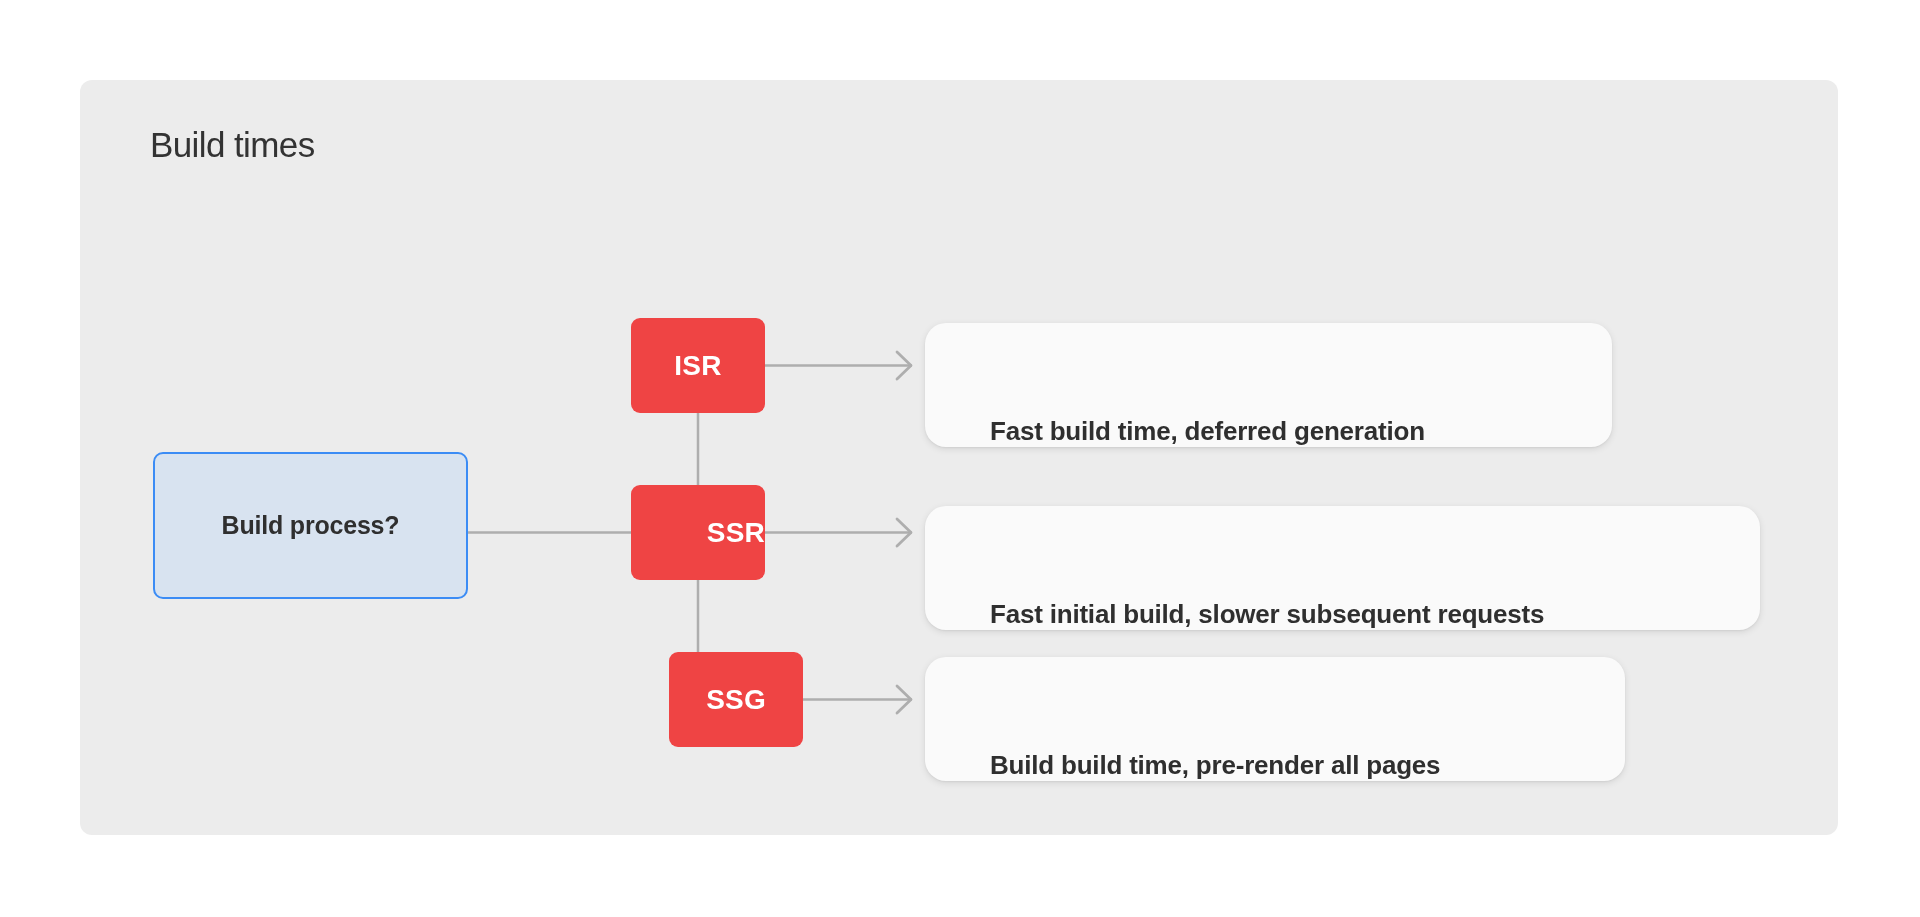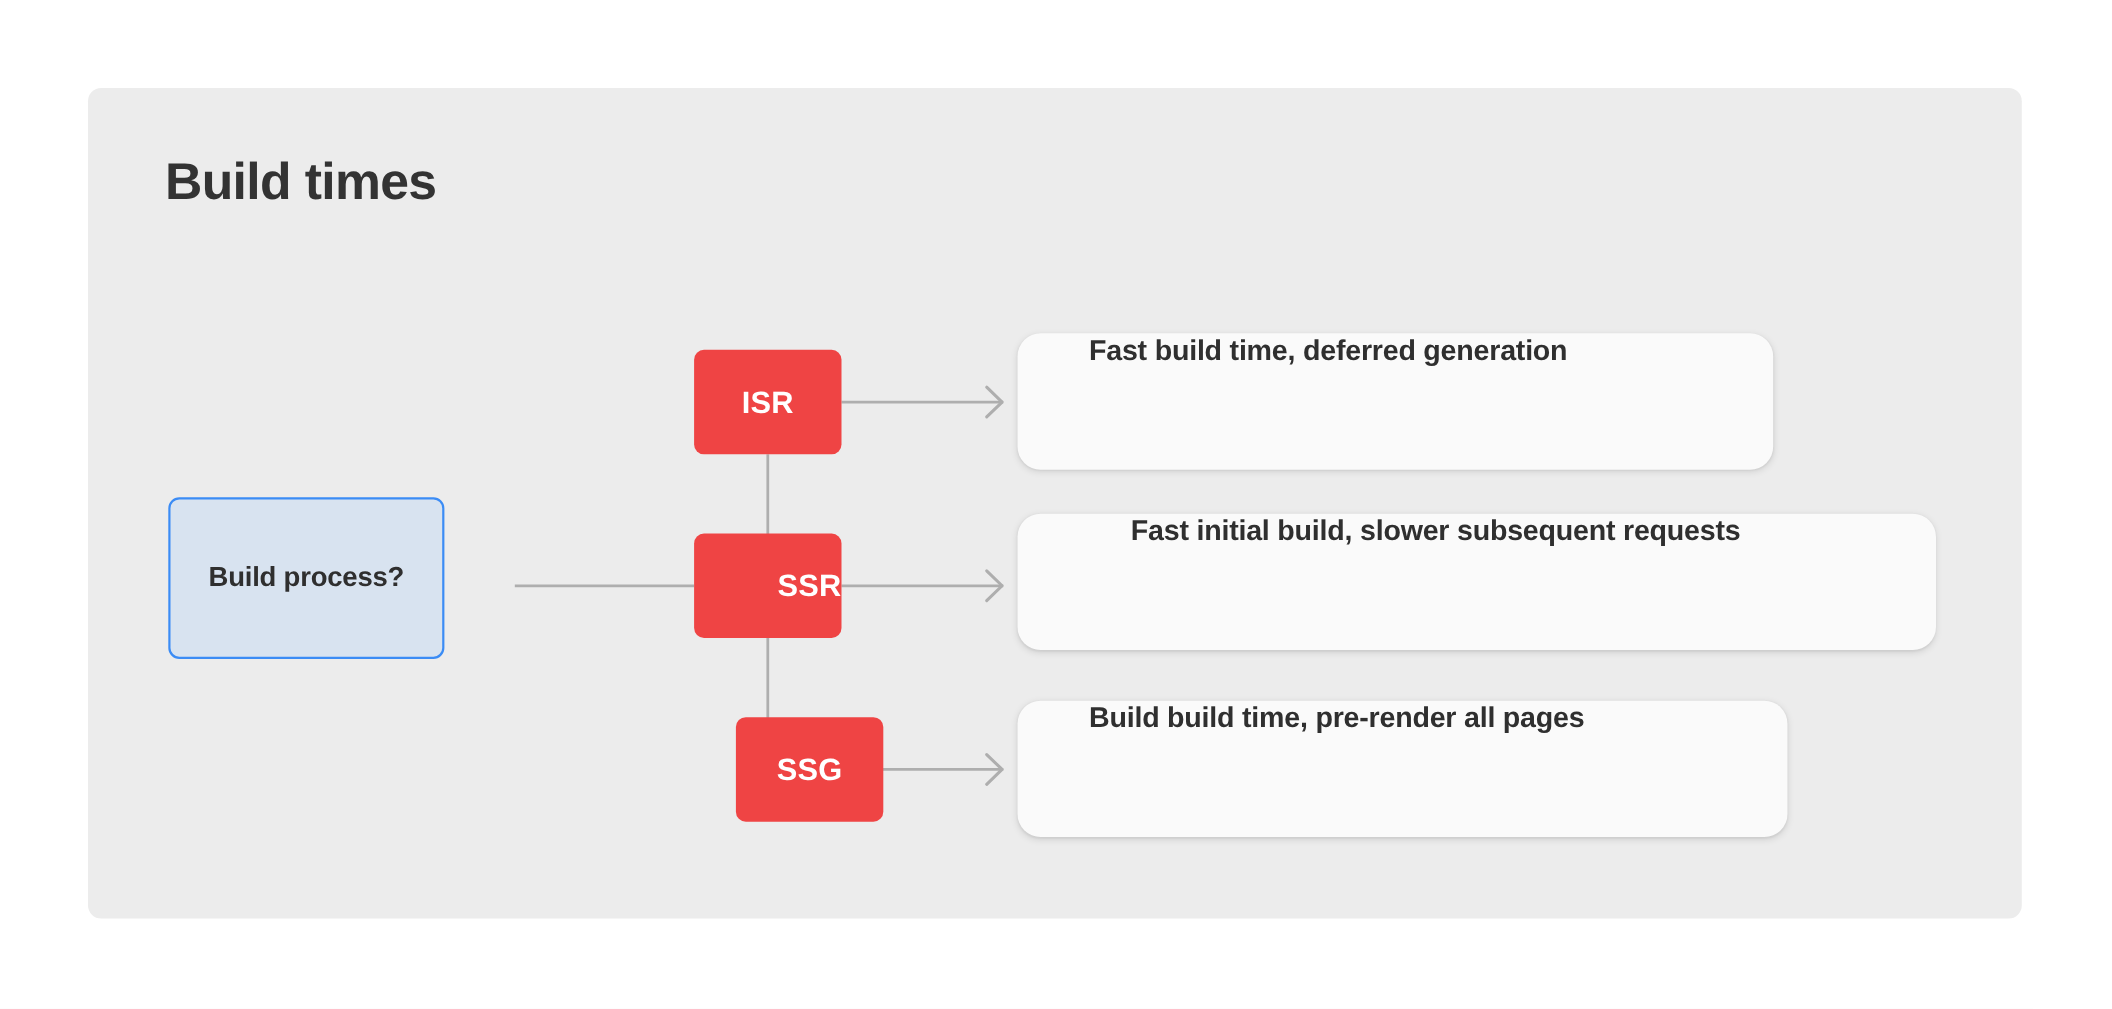--- a/index.html
+++ b/index.html
@@ -30,23 +30,23 @@
     height: 755px;
     background: #ececec;
     border-radius: 12px;
     box-sizing: border-box;
   }
 
   
   #page-title {
     position: absolute;
     left: 150px;
-    top: 137px;
-    font-size: 47px;
-    font-weight: bold;
+    top: 125px;
+    font-size: 35px;
+    font-weight: normal;
     color: #333333;
     letter-spacing: -0.6px;
     white-space: nowrap;
   }
 
   
   #connectors {
     position: absolute;
     left: 0;
     top: 0;
@@ -93,23 +93,24 @@
     letter-spacing: 0.2px;
     white-space: nowrap;
   }
 
   
   .outcome-card {
     position: absolute;
     background: #fafafa;
     border-radius: 21px;
     display: flex;
-    align-items: flex-start;
+    align-items: flex-end;
     box-sizing: border-box;
     box-shadow: 0 2px 7px rgba(0,0,0,0.10), 0 1px 2px rgba(0,0,0,0.05);
+    margin-top: 20px;
   }
   .outcome-card .card-label {
     font-size: 26px;
     font-weight: bold;
     color: #2f2f2f;
     letter-spacing: -0.2px;
     white-space: nowrap;
     padding-left: 65px;
   }
 </style>
@@ -137,41 +138,41 @@
 
       <line x1="765" y1="699.5" x2="912" y2="699.5"></line>
     </g>
     <g stroke="#aeaeae" stroke-width="2.8" fill="none" stroke-linecap="round" stroke-linejoin="round">
       <polyline points="897,352 911,365.5 897,379"></polyline>
       <polyline points="897,519 911,532.5 897,546"></polyline>
       <polyline points="897,686 911,699.5 897,713"></polyline>
     </g>
   </svg>
 
-  <div class="decision-node" style="left:153px; top:452px; width:251px; height:147px;">
+  <div class="decision-node" style="left:153px; top:452px; width:315px; height:147px;">
     <span class="node-label">Build process?</span>
   </div>
 
   <div class="strategy-node" style="left:631px; top:318px;">
     <span class="node-label">ISR</span>
   </div>
 
   <div class="strategy-node" style="left:631px; top:485px;justify-content:flex-end;">
     <span class="node-label">SSR</span>
   </div>
 
   <div class="strategy-node" style="left:669px; top:652px;">
     <span class="node-label">SSG</span>
   </div>
 
   <div class="outcome-card" style="left:925px; top:303px; width:687px; height:124px;">
     <span class="card-label">Fast build time, deferred generation</span>
   </div>
 
-  <div class="outcome-card" style="left:925px; top:467px; width:835px; height:124px;padding-left:38px;">
+  <div class="outcome-card" style="left:925px; top:486px; width:835px; height:124px;">
     <span class="card-label">Fast initial build, slower subsequent requests</span>
   </div>
 
   <div class="outcome-card" style="left:925px; top:637px; width:700px; height:124px;">
     <span class="card-label">Build build time, pre-render all pages</span>
   </div>
 
 </div>
 
 </body></html>

